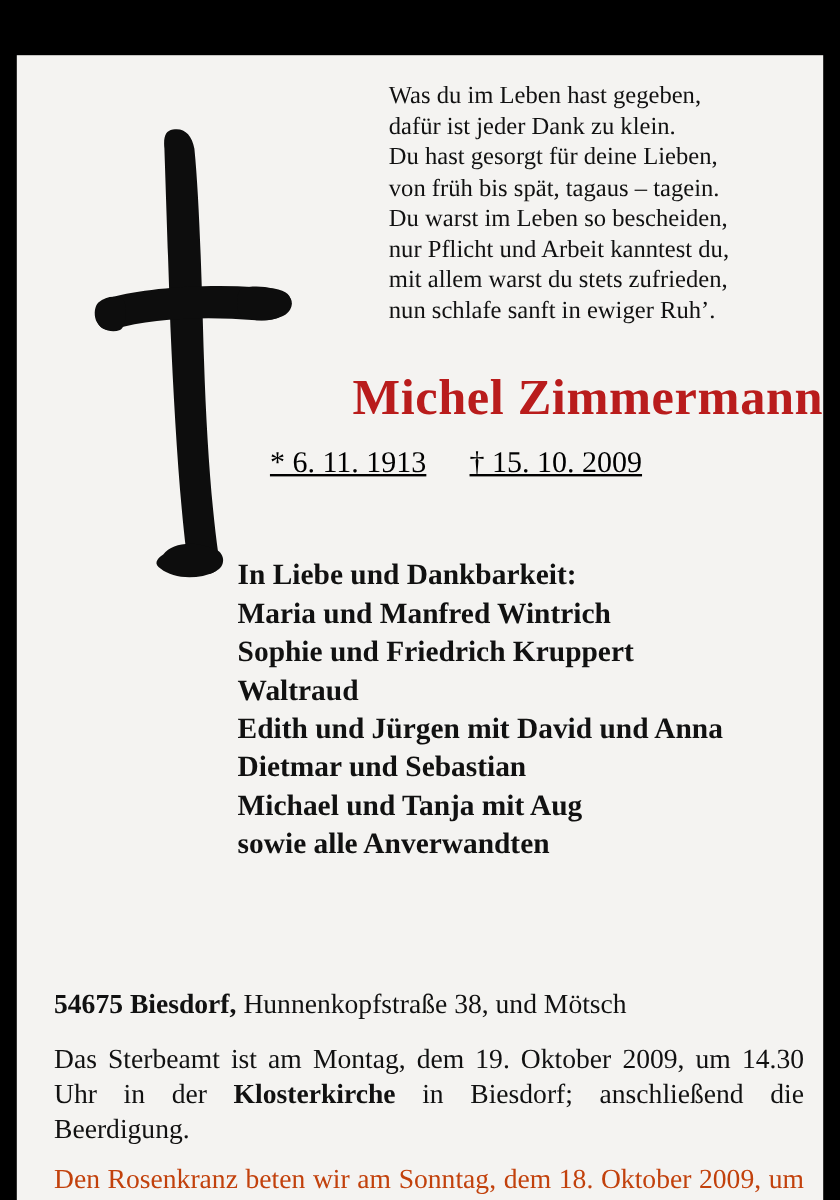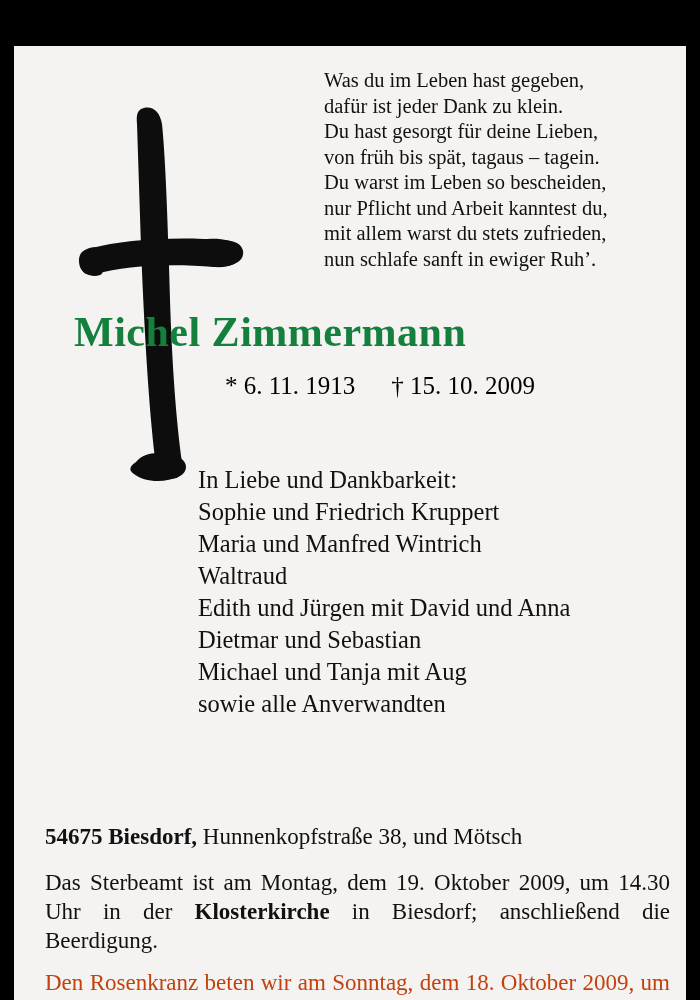--- a/index.html
+++ b/index.html
@@ -39,51 +39,53 @@
     line-height: 25.5px;
     color: #111111;
     text-align: left;
     white-space: pre-line;
   }
   .name {
     position: absolute;
     left: 0;
     top: 262px;
     width: 672px;
-    text-align: left;
+    text-align: right;
     font-size: 42px;
     font-weight: bold;
     letter-spacing: 0.5px;
-    color: #15803d;
+    color: #b91c1c;
     padding-left: 60px;
     box-sizing: border-box;
   }
   .dates {
     position: absolute;
     left: 0;
     top: 326px;
     width: 672px;
     text-align: center;
     font-size: 25px;
     color: #000000;
     padding-left: 60px;
     box-sizing: border-box;
+    text-decoration: underline;
   }
   .dates .gap {
     display: inline-block;
     width: 36px;
   }
   .family {
     position: absolute;
     left: 184px;
     top: 418px;
     width: 480px;
     font-size: 24.5px;
     line-height: 32px;
     color: #111111;
+    font-weight: bold;
   }
   .family .intro {
     display: block;
   }
   .family .member {
     display: block;
   }
   .address {
     position: absolute;
     left: 31px;
@@ -146,22 +148,22 @@
 nun schlafe sanft in ewiger Ruh’.</div>
 
   <div class="name">Michel Zimmermann</div>
 
   <div class="dates">
     <span>* 6. 11. 1913</span><span class="gap"></span><span>† 15. 10. 2009</span>
   </div>
 
   <div class="family">
     <span class="intro">In Liebe und Dankbarkeit:</span>
+    <span class="member">Maria und Manfred Wintrich</span>
     <span class="member">Sophie und Friedrich Kruppert</span>
-    <span class="member">Maria und Manfred Wintrich</span>
     <span class="member">Waltraud</span>
     <span class="member">Edith und Jürgen mit David und Anna</span>
     <span class="member">Dietmar und Sebastian</span>
     <span class="member">Michael und Tanja mit Aug</span>
     <span class="member">sowie alle Anverwandten</span>
   </div>
 
   <div class="address">
     <b>54675 Biesdorf,</b><span> Hunnenkopfstraße 38, und Mötsch</span>
   </div>

